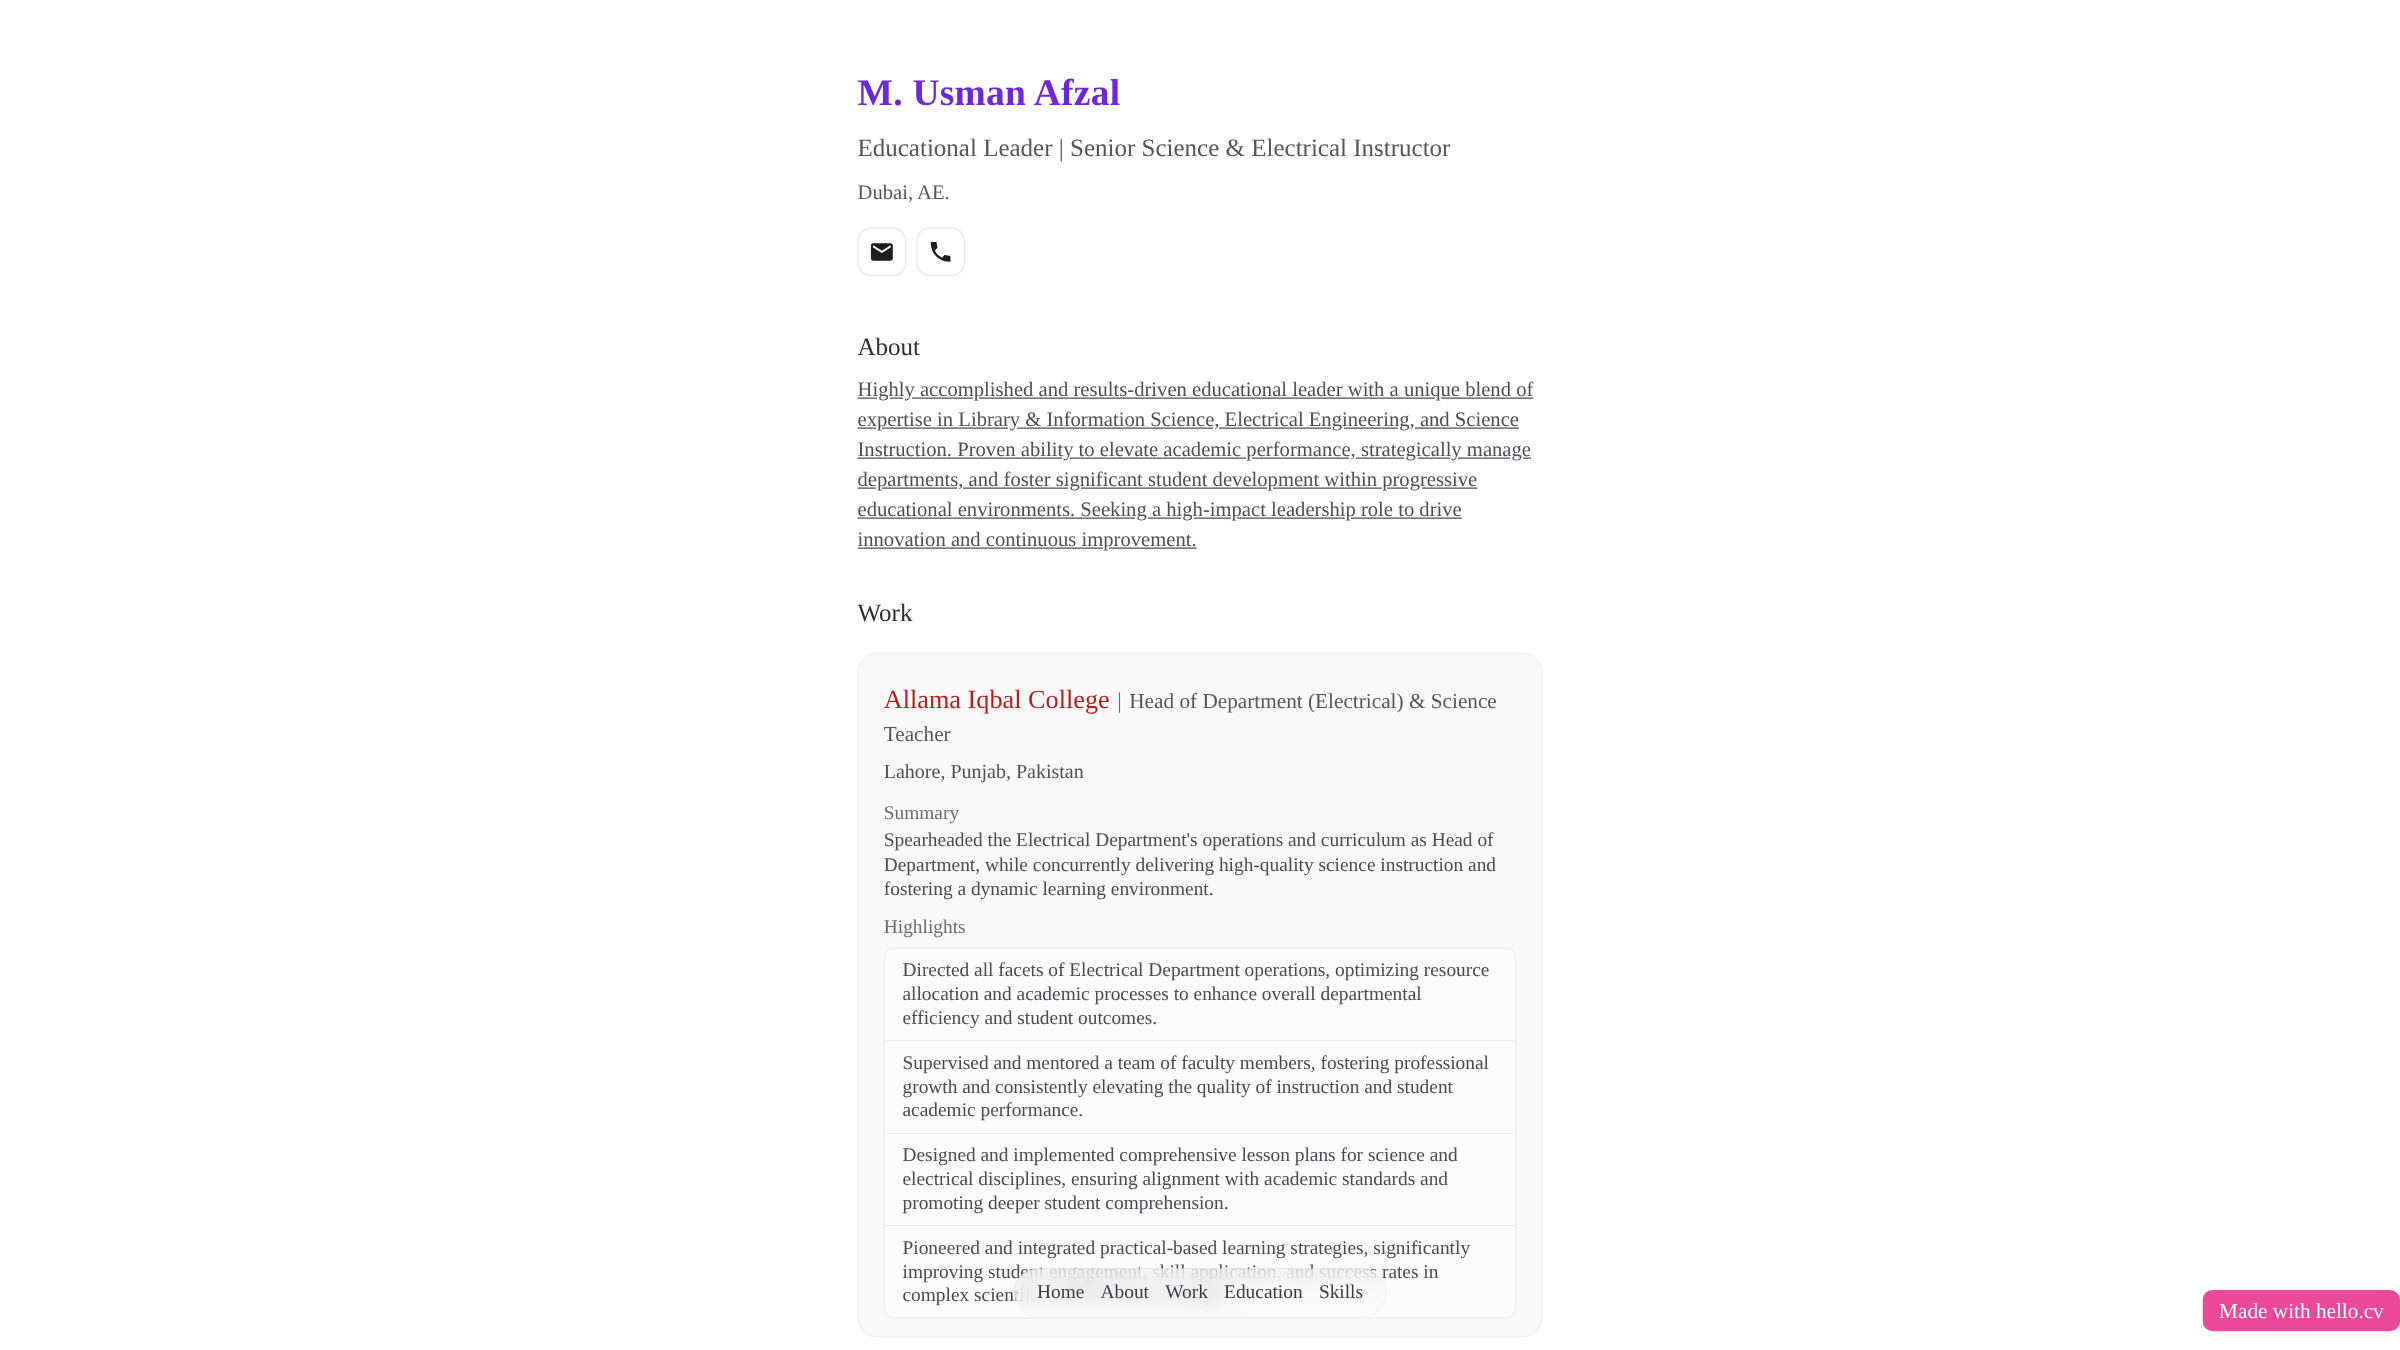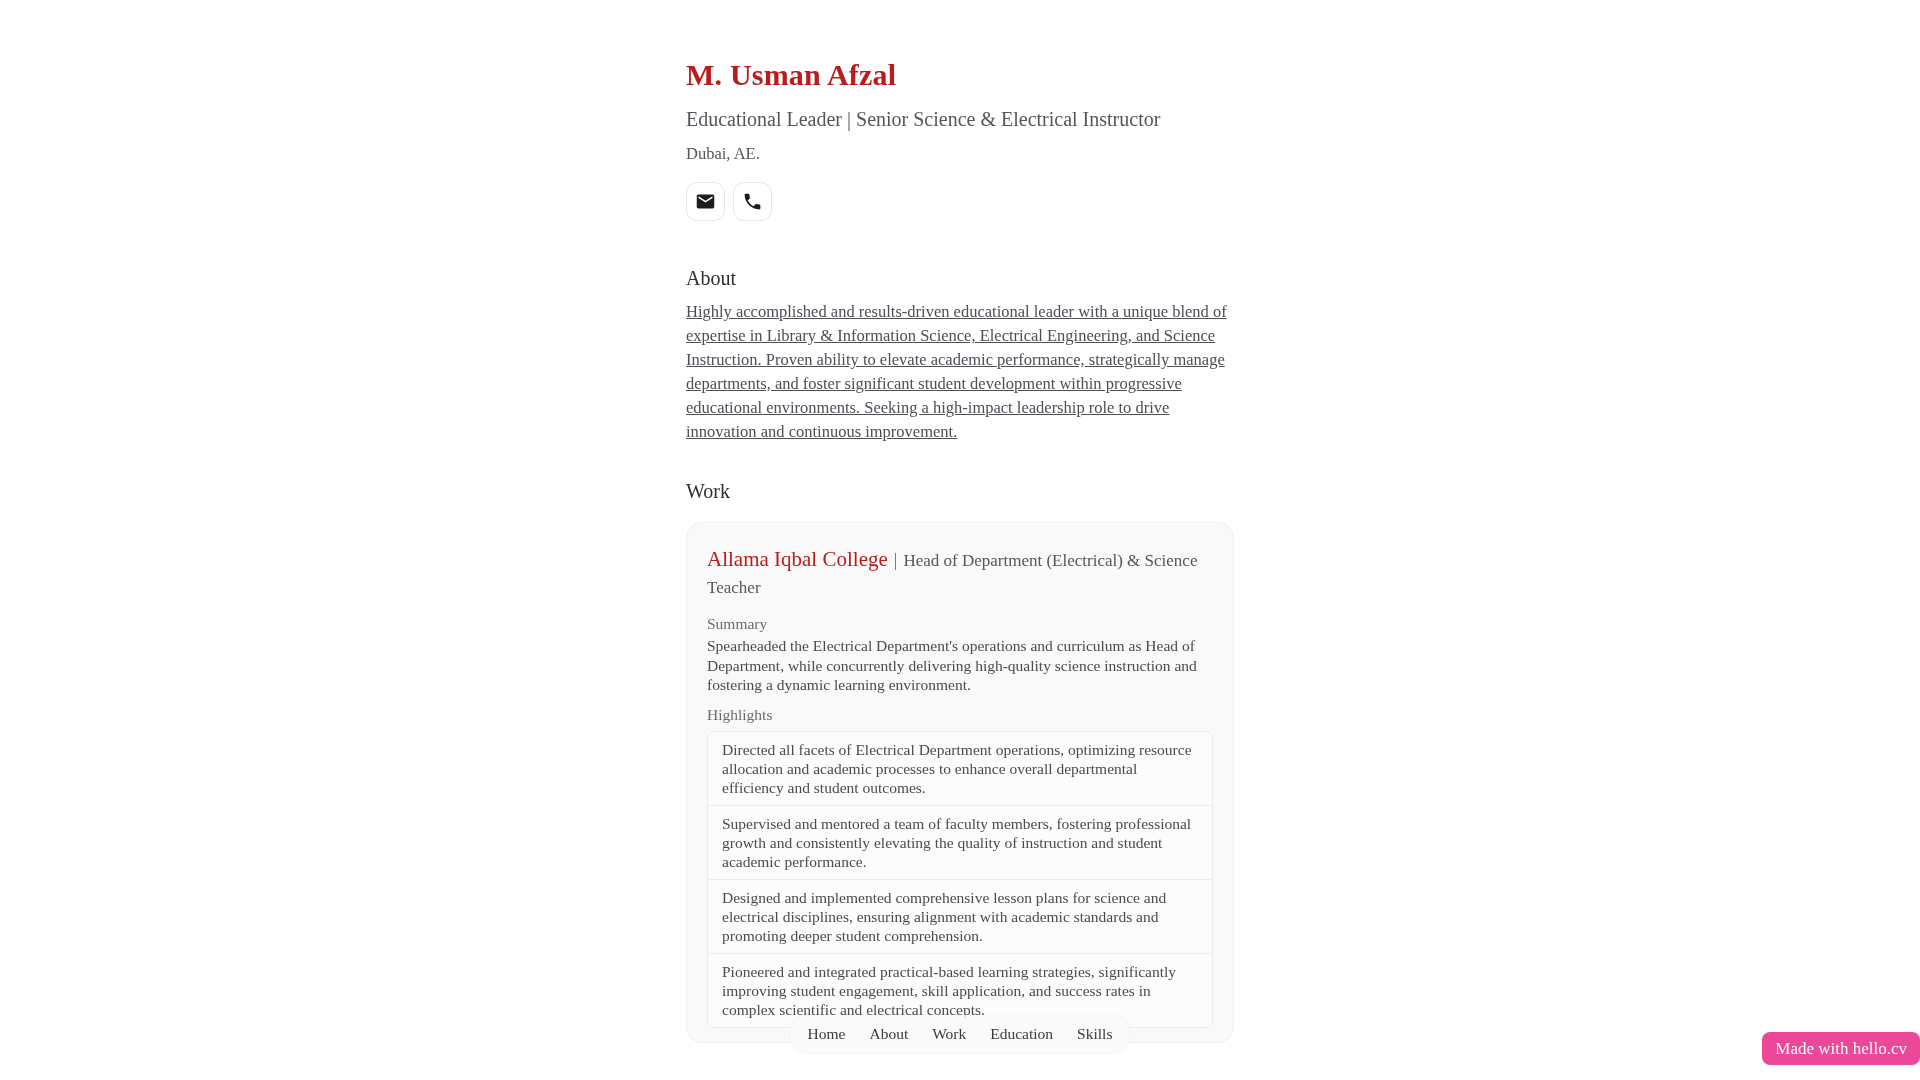--- a/index.html
+++ b/index.html
@@ -8,21 +8,21 @@
     background: #ffffff;
     overflow: hidden;
     font-family: "Liberation Serif", "DejaVu Serif", serif;
     -webkit-font-smoothing: antialiased;
   }
   .page { width: 548px; margin: 0 auto; padding-top: 57px; }
 
   
   h1.name {
     font-size: 30px; line-height: 36px; font-weight: 700;
-    color: #b91c1c; letter-spacing: 0.2px;
+    color: #6d28d9; letter-spacing: 0.2px;
   }
   .tagline { margin-top: 13px; font-size: 20px; line-height: 26px; color: #55555c; }
   .location { margin-top: 11px; font-size: 16.5px; line-height: 21px; color: #55555c; }
   .contact-row { margin-top: 18px; display: flex; gap: 8px; }
   .icon-btn {
     width: 39px; height: 39px; border-radius: 11px;
     border: 1px solid #e7e7e9; background: #ffffff;
     display: flex; align-items: center; justify-content: center;
     cursor: pointer; padding: 0;
   }
@@ -60,21 +60,21 @@
   }
   ul.highlights li {
     padding: 8px 14px;
     font-size: 15.5px; line-height: 19px; color: #4a4a51;
   }
   ul.highlights li + li { border-top: 1px solid #ececee; }
 
   
   .floating-nav {
     position: fixed; left: 50%; bottom: 27px; transform: translateX(-50%);
-    display: flex; align-items: center; gap: 24px;
+    display: flex; align-items: center; gap: 13px;
     padding: 9px 18px;
     border-radius: 9999px;
     background: rgba(250, 250, 250, 0.55);
     backdrop-filter: blur(8px);
     -webkit-backdrop-filter: blur(8px);
     box-shadow: 0 0 0 1px rgba(0,0,0,0.03);
     z-index: 20;
   }
   .floating-nav a {
     font-size: 15.5px; line-height: 20px; color: #3a3a40;
@@ -124,20 +124,21 @@
     <p class="about-text">Highly accomplished and results-driven educational leader with a unique blend of expertise in Library &amp; Information Science, Electrical Engineering, and Science Instruction. Proven ability to elevate academic performance, strategically manage departments, and foster significant student development within progressive educational environments. Seeking a high-impact leadership role to drive innovation and continuous improvement.</p>
   </section>
 
   <section class="work">
     <h2 class="section-heading">Work</h2>
 
     <article class="work-card">
       <div class="entry-title">
         <span class="company">Allama Iqbal College</span><span class="sep">|</span><span class="role">Head of Department (Electrical) &amp; Science Teacher</span>
       </div>
+      <p class="entry-location">Lahore, Punjab, Pakistan</p>
 
       <p class="label">Summary</p>
       <p class="entry-summary">Spearheaded the Electrical Department's operations and curriculum as Head of Department, while concurrently delivering high-quality science instruction and fostering a dynamic learning environment.</p>
 
       <p class="label highlights-label">Highlights</p>
       <ul class="highlights">
         <li>Directed all facets of Electrical Department operations, optimizing resource allocation and academic processes to enhance overall departmental efficiency and student outcomes.</li>
         <li>Supervised and mentored a team of faculty members, fostering professional growth and consistently elevating the quality of instruction and student academic performance.</li>
         <li>Designed and implemented comprehensive lesson plans for science and electrical disciplines, ensuring alignment with academic standards and promoting deeper student comprehension.</li>
         <li>Pioneered and integrated practical-based learning strategies, significantly improving student engagement, skill application, and success rates in complex scientific and electrical concepts.</li>

